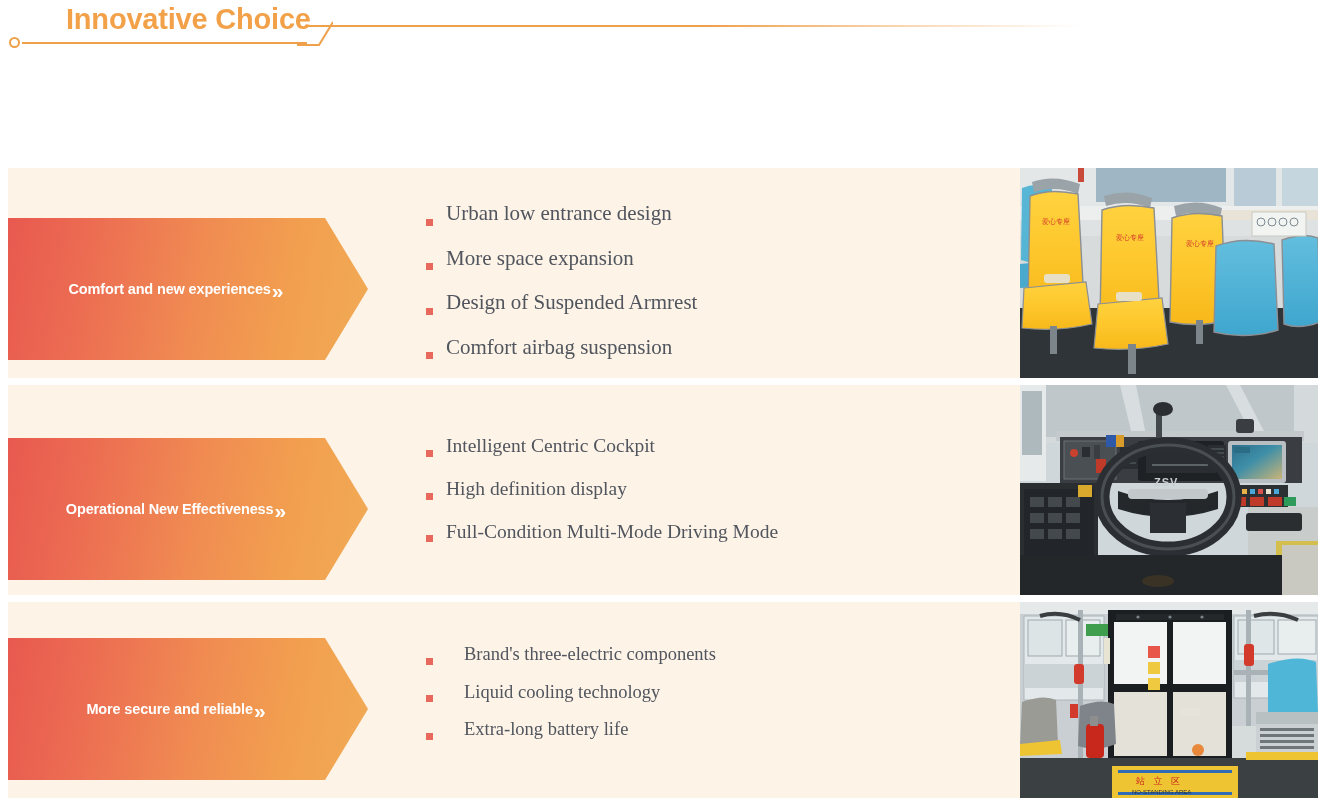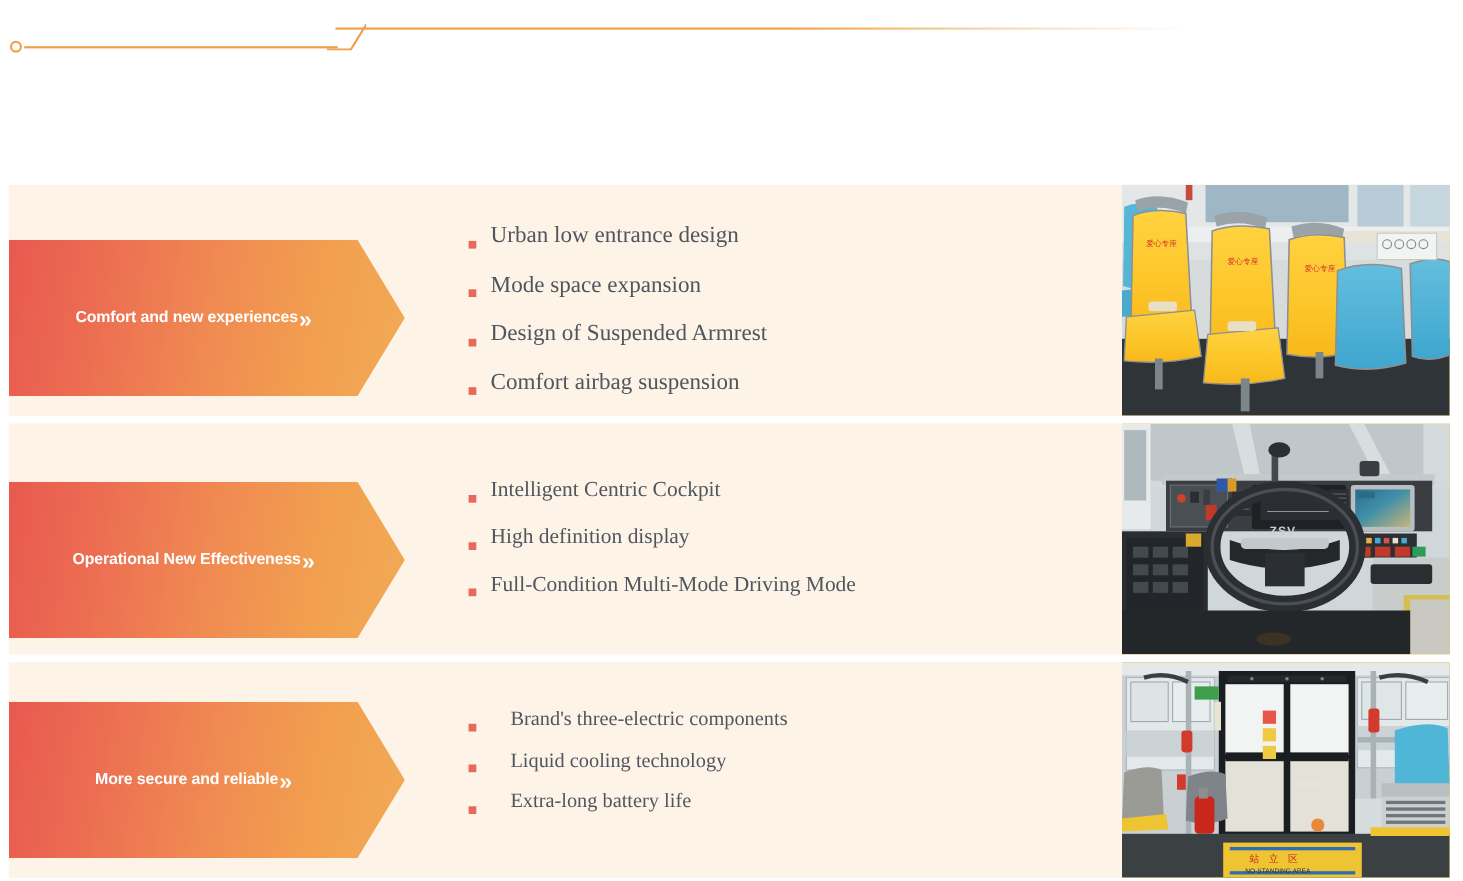--- a/index.html
+++ b/index.html
@@ -115,40 +115,41 @@
 
 <div class="slide">
 
   <div class="header">
     <div class="rule-bottom"></div>
     <svg class="rule-diag" viewBox="0 0 36 26">
       <path d="M0 25 L22 25 L36 2" fill="none" stroke="#EFA04B" stroke-width="2"></path>
     </svg>
     <div class="rule-top"></div>
     <div class="rule-dot"></div>
+    <div class="title-text">Innovative Choice</div>
   </div>
 
 
   <div class="panel" id="panel-0">
 
     <div class="arrow">
       <div class="arrow-inner">
         <span class="arrow-label">Comfort and new experiences</span>
         <span class="arrow-chev">»</span>
       </div>
     </div>
 
     <div class="bullets">
       <div class="bullet">
         <span class="bullet-sq"></span>
         <span class="bullet-txt">Urban low entrance design</span>
       </div>
       <div class="bullet">
         <span class="bullet-sq"></span>
-        <span class="bullet-txt">Mode space expansion</span>
+        <span class="bullet-txt">More space expansion</span>
       </div>
       <div class="bullet">
         <span class="bullet-sq"></span>
         <span class="bullet-txt">Design of Suspended Armrest</span>
       </div>
       <div class="bullet">
         <span class="bullet-sq"></span>
         <span class="bullet-txt">Comfort  airbag  suspension</span>
       </div>
     </div>

